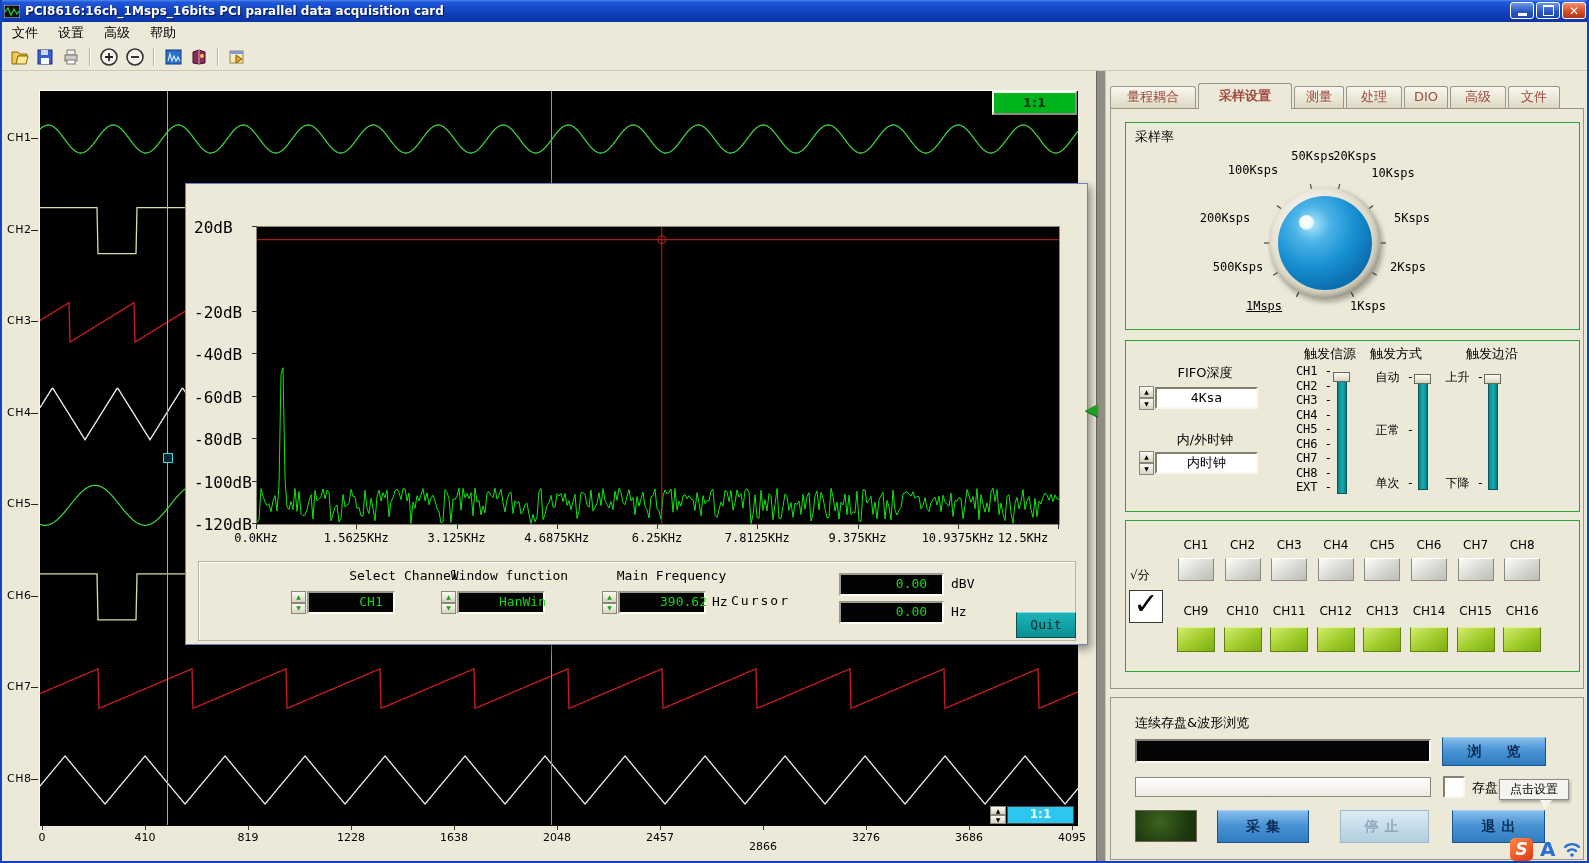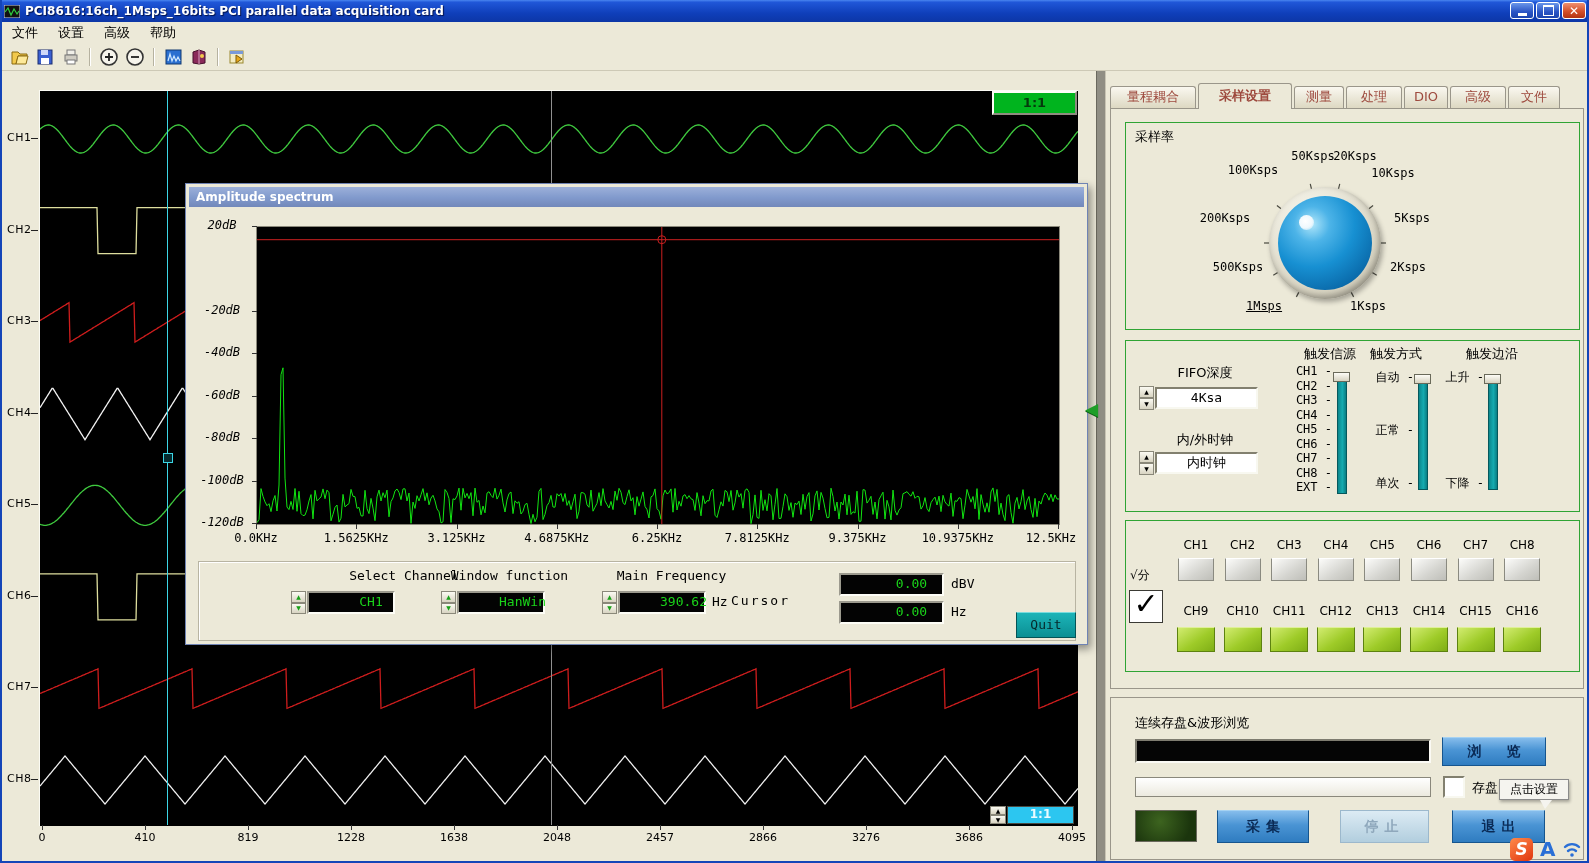--- a/index.html
+++ b/index.html
@@ -39,21 +39,21 @@
   .spin{display:flex;flex-direction:column;position:absolute;}
   .spin div{flex:1;background:linear-gradient(#fbfaf2,#d8d4c2);border:1px solid #8a887a;
     font-size:6px;line-height:1;display:flex;align-items:center;justify-content:center;}
   
   #dialog{position:absolute;left:183px;top:183px;width:903px;height:462px;background:#ece9d8;
     border:1px solid #6f83b4;box-shadow:3px 4px 8px rgba(0,0,0,.4);box-sizing:border-box;z-index:5;}
   #dlg-title{position:absolute;left:3px;top:3px;width:895px;height:20px;
     background:linear-gradient(180deg,#9cb0da 0%,#8099cc 55%,#7288ba 100%);
     color:#fff;font-weight:bold;font-size:12px;line-height:20px;padding-left:7px;box-sizing:border-box;}
   #spec-plot{position:absolute;left:70px;top:42px;width:802px;height:297px;background:#000;border:1px solid #8a887a;box-sizing:content-box;}
-  .sylab{position:absolute;width:56px;text-align:center;font-size:12px;font-style:italic;}
+  .sylab{position:absolute;width:56px;text-align:left;font-size:16px;}
   .sydash{position:absolute;left:66px;width:5px;height:1px;background:#333;}
   .sxlab{position:absolute;width:90px;text-align:center;font-size:12px;top:347px;}
   .sxtick{position:absolute;width:1px;height:5px;background:#333;top:340px;}
   #dlg-controls{position:absolute;left:12px;top:377px;width:878px;height:80px;
     border:1px solid #b8b4a2;box-shadow:inset 1px 1px 0 #fff;box-sizing:border-box;}
   .dlbl{position:absolute;font-size:13px;}
   .blackfield{position:absolute;background:#030303;border:2px solid;border-color:#9c9a8e #fdfdf6 #fdfdf6 #9c9a8e;
     color:#1ad41a;text-align:center;font-size:13px;line-height:18px;box-sizing:border-box;padding-left:40px;}
   #quitbtn{position:absolute;left:830px;top:428px;width:60px;height:26px;
     background:linear-gradient(180deg,#1cb4b8,#0b8f93);border:1px solid #045456;border-top-color:#7adcde;
@@ -224,21 +224,20 @@
   <div class="cursorline" style="left:165px;top:91px;height:734px;background:#3cd6e6;z-index:2"></div>
   <div class="abs" style="left:161px;top:453px;width:8px;height:8px;border:1px solid #3cd6e6;background:#062a2e;z-index:2"></div>
   <div id="zoomtop">1:1</div>
   <div class="spin" style="left:988px;top:806px;width:16px;height:18px;z-index:3">
     <div>▲</div>
       <div>▼</div>
   </div>
   <div id="zoombottom">1:1</div>
 
   <div id="dialog">
-    <div id="dlg-title">Amplitude spectrum</div>
     <div id="spec-plot">
       <svg id="spec-svg" width="802" height="297">
           <polyline points="0,295.7 2,292.5 4,261.6 6,269.4 8,274.9 10,278.7 12,276.7 14,284.6 16,273.9 18,268.5 20,284.0 22,258.0 24,147.7 26,140.8 28,251.1 30,280.0 32,282.6 34,274.4 36,282.5 38,261.5 40,284.3 42,264.3 44,286.6 46,288.6 48,288.1 50,282.7 52,274.0 54,267.6 56,291.9 58,263.3 60,273.9 62,271.8 64,270.0 66,261.9 68,271.7 70,263.1 72,265.7 74,293.8 76,287.2 78,280.3 80,278.0 82,295.1 84,291.2 86,267.4 88,279.9 90,278.0 92,276.6 94,262.4 96,269.3 98,269.7 100,281.3 102,280.4 104,288.8 106,289.0 108,263.3 110,281.6 112,286.6 114,271.4 116,281.1 118,293.6 120,269.9 122,263.1 124,274.0 126,265.7 128,270.7 130,263.1 132,289.8 134,274.6 136,270.9 138,263.9 140,262.0 142,265.4 144,272.6 146,261.9 148,261.8 150,274.0 152,266.0 154,296.3 156,275.0 158,281.4 160,268.7 162,274.0 164,267.8 166,261.6 168,273.7 170,265.8 172,277.8 174,271.1 176,268.3 178,273.9 180,281.9 182,284.8 184,295.9 186,294.8 188,262.5 190,265.5 192,271.5 194,295.5 196,271.8 198,272.6 200,268.9 202,261.1 204,283.2 206,261.3 208,270.9 210,266.4 212,271.7 214,265.6 216,288.8 218,261.1 220,275.3 222,273.4 224,287.8 226,279.0 228,285.8 230,266.1 232,264.7 234,268.3 236,270.6 238,261.2 240,272.1 242,268.3 244,262.1 246,275.9 248,285.0 250,272.9 252,266.6 254,265.0 256,286.6 258,273.8 260,276.3 262,274.7 264,287.0 266,284.2 268,277.6 270,276.3 272,287.4 274,296.5 276,287.3 278,294.8 280,290.2 282,264.3 284,261.4 286,292.6 288,287.3 290,278.7 292,275.6 294,268.4 296,280.0 298,280.2 300,266.7 302,269.1 304,266.5 306,274.6 308,266.5 310,278.4 312,273.6 314,282.7 316,274.7 318,267.2 320,291.6 322,284.2 324,265.7 326,265.7 328,267.2 330,277.9 332,280.3 334,263.1 336,284.2 338,280.2 340,276.3 342,265.6 344,278.7 346,261.6 348,273.9 350,277.6 352,281.0 354,274.4 356,282.6 358,264.1 360,273.3 362,261.3 364,265.3 366,275.7 368,277.6 370,269.5 372,262.8 374,273.9 376,270.7 378,287.8 380,269.6 382,279.2 384,272.1 386,264.9 388,279.4 390,282.6 392,291.0 394,269.9 396,268.5 398,261.9 400,281.7 402,283.9 404,292.2 406,268.8 408,263.0 410,266.9 412,265.7 414,261.9 416,285.2 418,261.5 420,283.0 422,274.3 424,279.2 426,269.0 428,267.6 430,271.7 432,268.6 434,271.8 436,272.6 438,283.4 440,265.6 442,276.1 444,288.8 446,268.7 448,276.7 450,273.7 452,273.9 454,264.0 456,262.2 458,288.2 460,290.5 462,282.9 464,274.8 466,279.1 468,263.4 470,264.9 472,274.6 474,263.5 476,283.2 478,275.8 480,263.0 482,270.1 484,266.6 486,281.2 488,263.4 490,261.8 492,265.3 494,296.6 496,287.6 498,267.9 500,290.4 502,291.4 504,263.3 506,283.4 508,272.7 510,283.8 512,266.7 514,268.8 516,292.8 518,277.3 520,261.5 522,291.5 524,291.3 526,279.5 528,266.8 530,269.7 532,283.4 534,275.6 536,290.3 538,276.1 540,277.6 542,274.1 544,287.5 546,267.3 548,282.3 550,269.6 552,265.6 554,294.0 556,286.9 558,268.9 560,263.9 562,283.0 564,265.4 566,271.1 568,281.6 570,290.8 572,290.3 574,261.2 576,269.6 578,284.0 580,275.0 582,292.1 584,275.0 586,278.0 588,267.1 590,287.8 592,268.2 594,287.4 596,284.7 598,286.0 600,264.2 602,294.3 604,294.2 606,262.6 608,263.1 610,276.1 612,273.2 614,269.3 616,287.4 618,275.0 620,291.9 622,272.6 624,268.8 626,265.2 628,292.1 630,273.3 632,279.9 634,292.9 636,263.1 638,283.4 640,288.1 642,283.0 644,280.7 646,266.7 648,265.8 650,264.6 652,267.3 654,269.2 656,264.7 658,271.3 660,269.3 662,269.8 664,282.1 666,278.7 668,270.6 670,281.4 672,284.6 674,275.7 676,272.5 678,270.1 680,278.0 682,269.1 684,284.6 686,268.3 688,274.9 690,277.5 692,279.1 694,266.1 696,289.4 698,273.8 700,274.3 702,270.6 704,271.6 706,291.7 708,278.2 710,262.4 712,269.0 714,275.2 716,269.5 718,281.8 720,261.6 722,292.5 724,267.6 726,277.3 728,285.2 730,275.8 732,285.2 734,264.9 736,260.9 738,274.5 740,262.4 742,287.6 744,276.1 746,287.3 748,293.6 750,269.4 752,267.6 754,285.6 756,296.2 758,276.1 760,270.4 762,281.9 764,274.4 766,262.6 768,282.6 770,273.9 772,269.5 774,282.4 776,290.4 778,271.4 780,289.7 782,274.1 784,277.1 786,270.2 788,266.0 790,268.2 792,273.2 794,267.2 796,274.7 798,267.9 800,272.0 802,272.0 " fill="none" stroke="#12e412" stroke-width="1"></polyline>
           <line x1="0" y1="12.7" x2="802" y2="12.7" stroke="#cc2020" stroke-width="1"></line>
           <line x1="404.8" y1="0" x2="404.8" y2="297" stroke="#cc2020" stroke-width="1"></line>
           <circle cx="404.8" cy="12.7" r="4" fill="none" stroke="#cc2020"></circle>
         </svg>
     </div>
     <div id="spec-ylabels"></div>
     <div id="spec-xlabels"></div>
@@ -293,21 +292,21 @@
       <div class="abs sxlab mono" style="left: 325.75px;">4.6875KHz</div>
       <div class="abs sxtick" style="left: 471px;"></div>
       <div class="abs sxlab mono" style="left: 426px;">6.25KHz</div>
       <div class="abs sxtick" style="left: 571.25px;"></div>
       <div class="abs sxlab mono" style="left: 526.25px;">7.8125KHz</div>
       <div class="abs sxtick" style="left: 671.5px;"></div>
       <div class="abs sxlab mono" style="left: 626.5px;">9.375KHz</div>
       <div class="abs sxtick" style="left: 771.75px;"></div>
       <div class="abs sxlab mono" style="left: 726.75px;">10.9375KHz</div>
       <div class="abs sxtick" style="left: 872px;"></div>
-      <div class="abs sxlab mono" style="left: 820px;">12.5KHz</div>
+      <div class="abs sxlab mono" style="left: 792px;">12.5KHz</div>
     </div>
 
   <div id="splitter"></div>
   <div id="split-arrow">◀</div>
 
   <div id="tabstrip"></div>
   <div id="tabpanel"></div>
 
   <div class="grp" style="left:1123px;top:122px;width:455px;height:208px;z-index:2"></div>
   <div class="grplab" style="left:1130px;top:128px">采样率</div>
@@ -451,21 +450,21 @@
     <div class="abs xticklab" style="left: 216px;">819</div>
     <div class="abs xtick" style="left: 349px;"></div>
     <div class="abs xticklab" style="left: 319px;">1228</div>
     <div class="abs xtick" style="left: 452px;"></div>
     <div class="abs xticklab" style="left: 422px;">1638</div>
     <div class="abs xtick" style="left: 555px;"></div>
     <div class="abs xticklab" style="left: 525px;">2048</div>
     <div class="abs xtick" style="left: 658px;"></div>
     <div class="abs xticklab" style="left: 628px;">2457</div>
     <div class="abs xtick" style="left: 761px;"></div>
-    <div class="abs xticklab" style="left: 731px;">2866</div>
+    <div class="abs xticklab" style="left: 731px; margin-top: 9px;">2866</div>
     <div class="abs xtick" style="left: 864px;"></div>
     <div class="abs xticklab" style="left: 834px;">3276</div>
     <div class="abs xtick" style="left: 967px;"></div>
     <div class="abs xticklab" style="left: 937px;">3686</div>
     <div class="abs xtick" style="left: 1070px;"></div>
     <div class="abs xticklab" style="left: 1040px;">4095</div>
     <div class="abs tab" style="left: 1108px; top: 86px; width: 86px; height: 22px; line-height: 20px;">量程耦合</div>
     <div class="abs tab active" style="left: 1196px; top: 83px; width: 94px; height: 26px; line-height: 24px;">采样设置</div>
     <div class="abs tab" style="left: 1292px; top: 86px; width: 50px; height: 22px; line-height: 20px;">测量</div>
     <div class="abs tab" style="left: 1344px; top: 86px; width: 56px; height: 22px; line-height: 20px;">处理</div>

